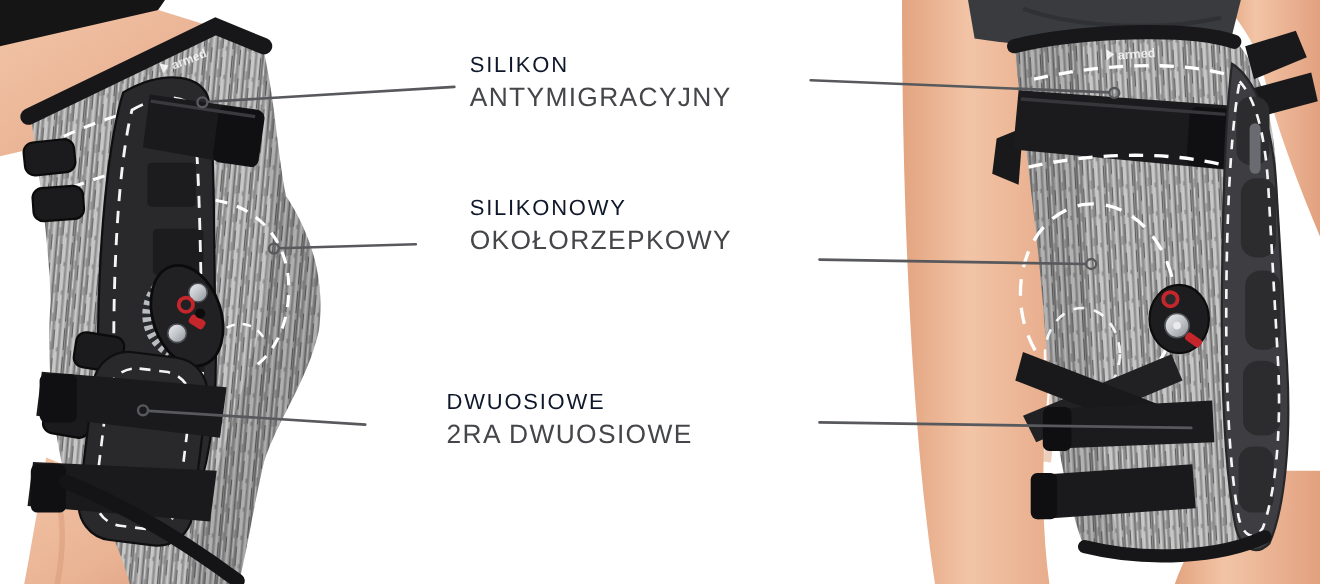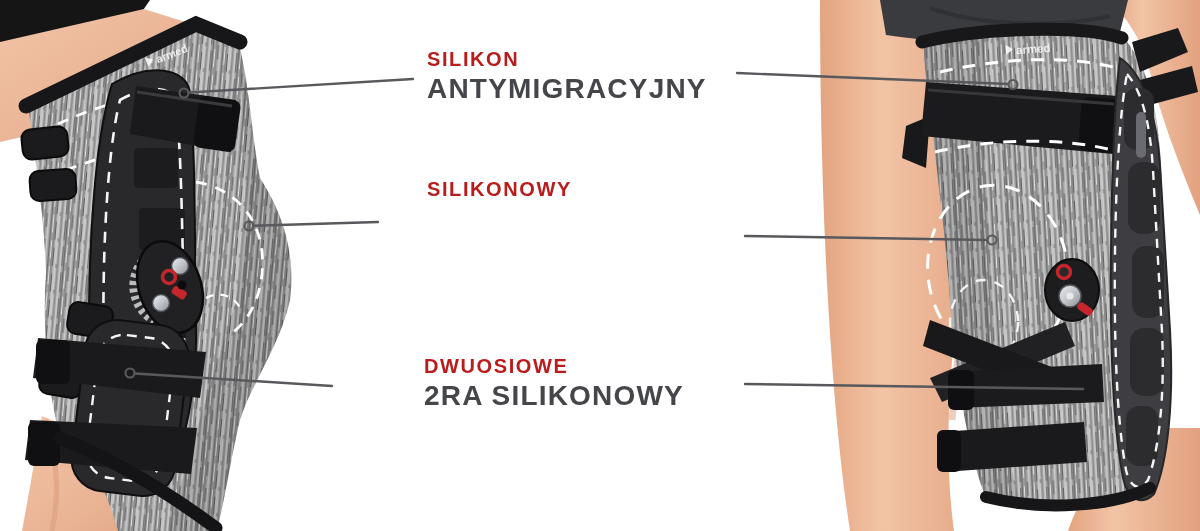--- a/index.html
+++ b/index.html
@@ -3,22 +3,22 @@
 <meta charset="utf-8">
 <style>
   html,body{margin:0;padding:0;background:#ffffff;}
   .figure{position:relative;width:1200px;height:531px;background:#ffffff;overflow:hidden;
           font-family:"Liberation Sans",sans-serif;}
   .photo{position:absolute;top:0;}
   .photo.left{left:0;}
   .photo.right{left:780px;}
   .callouts{position:absolute;left:0;top:0;width:1200px;height:531px;pointer-events:none;}
   .label{position:absolute;white-space:nowrap;}
-  .eyebrow{font-size:20px;font-weight:700;color:#b91c1c;letter-spacing:1.6px;line-height:26px;}
-  .title{font-size:28px;font-weight:700;color:#454649;letter-spacing:1.2px;line-height:34px;}
+  .eyebrow{font-size:20px;font-weight:400;color:#0f172a;letter-spacing:1.6px;line-height:26px;}
+  .title{font-size:24px;font-weight:400;color:#454649;letter-spacing:1.2px;line-height:34px;}
 </style>
 </head>
 <body>
 
 <div class="figure">
 
   <svg class="photo left" width="400" height="531" viewBox="0 0 400 531">
     <defs>
       <linearGradient id="skinL" x1="0" y1="0" x2="1" y2="1">
         <stop offset="0" stop-color="#f2c4a6"></stop>
@@ -239,20 +239,21 @@
     </g>
   </svg>
 
   <div class="label" style="left:427px;top:46px">
     <div class="eyebrow">SILIKON</div>
     <div class="title">ANTYMIGRACYJNY</div>
   </div>
 
   <div class="label" style="left:427px;top:176px">
     <div class="eyebrow">SILIKONOWY</div>
+    <div class="title">OKOŁORZEPKOWY</div>
   </div>
 
-  <div class="label" style="left:424px;top:353px">
+  <div class="label" style="left:406px;top:353px">
     <div class="eyebrow">DWUOSIOWE</div>
-    <div class="title">2RA SILIKONOWY</div>
+    <div class="title">2RA DWUOSIOWE</div>
   </div>
 
 </div>
 
 </body></html>

